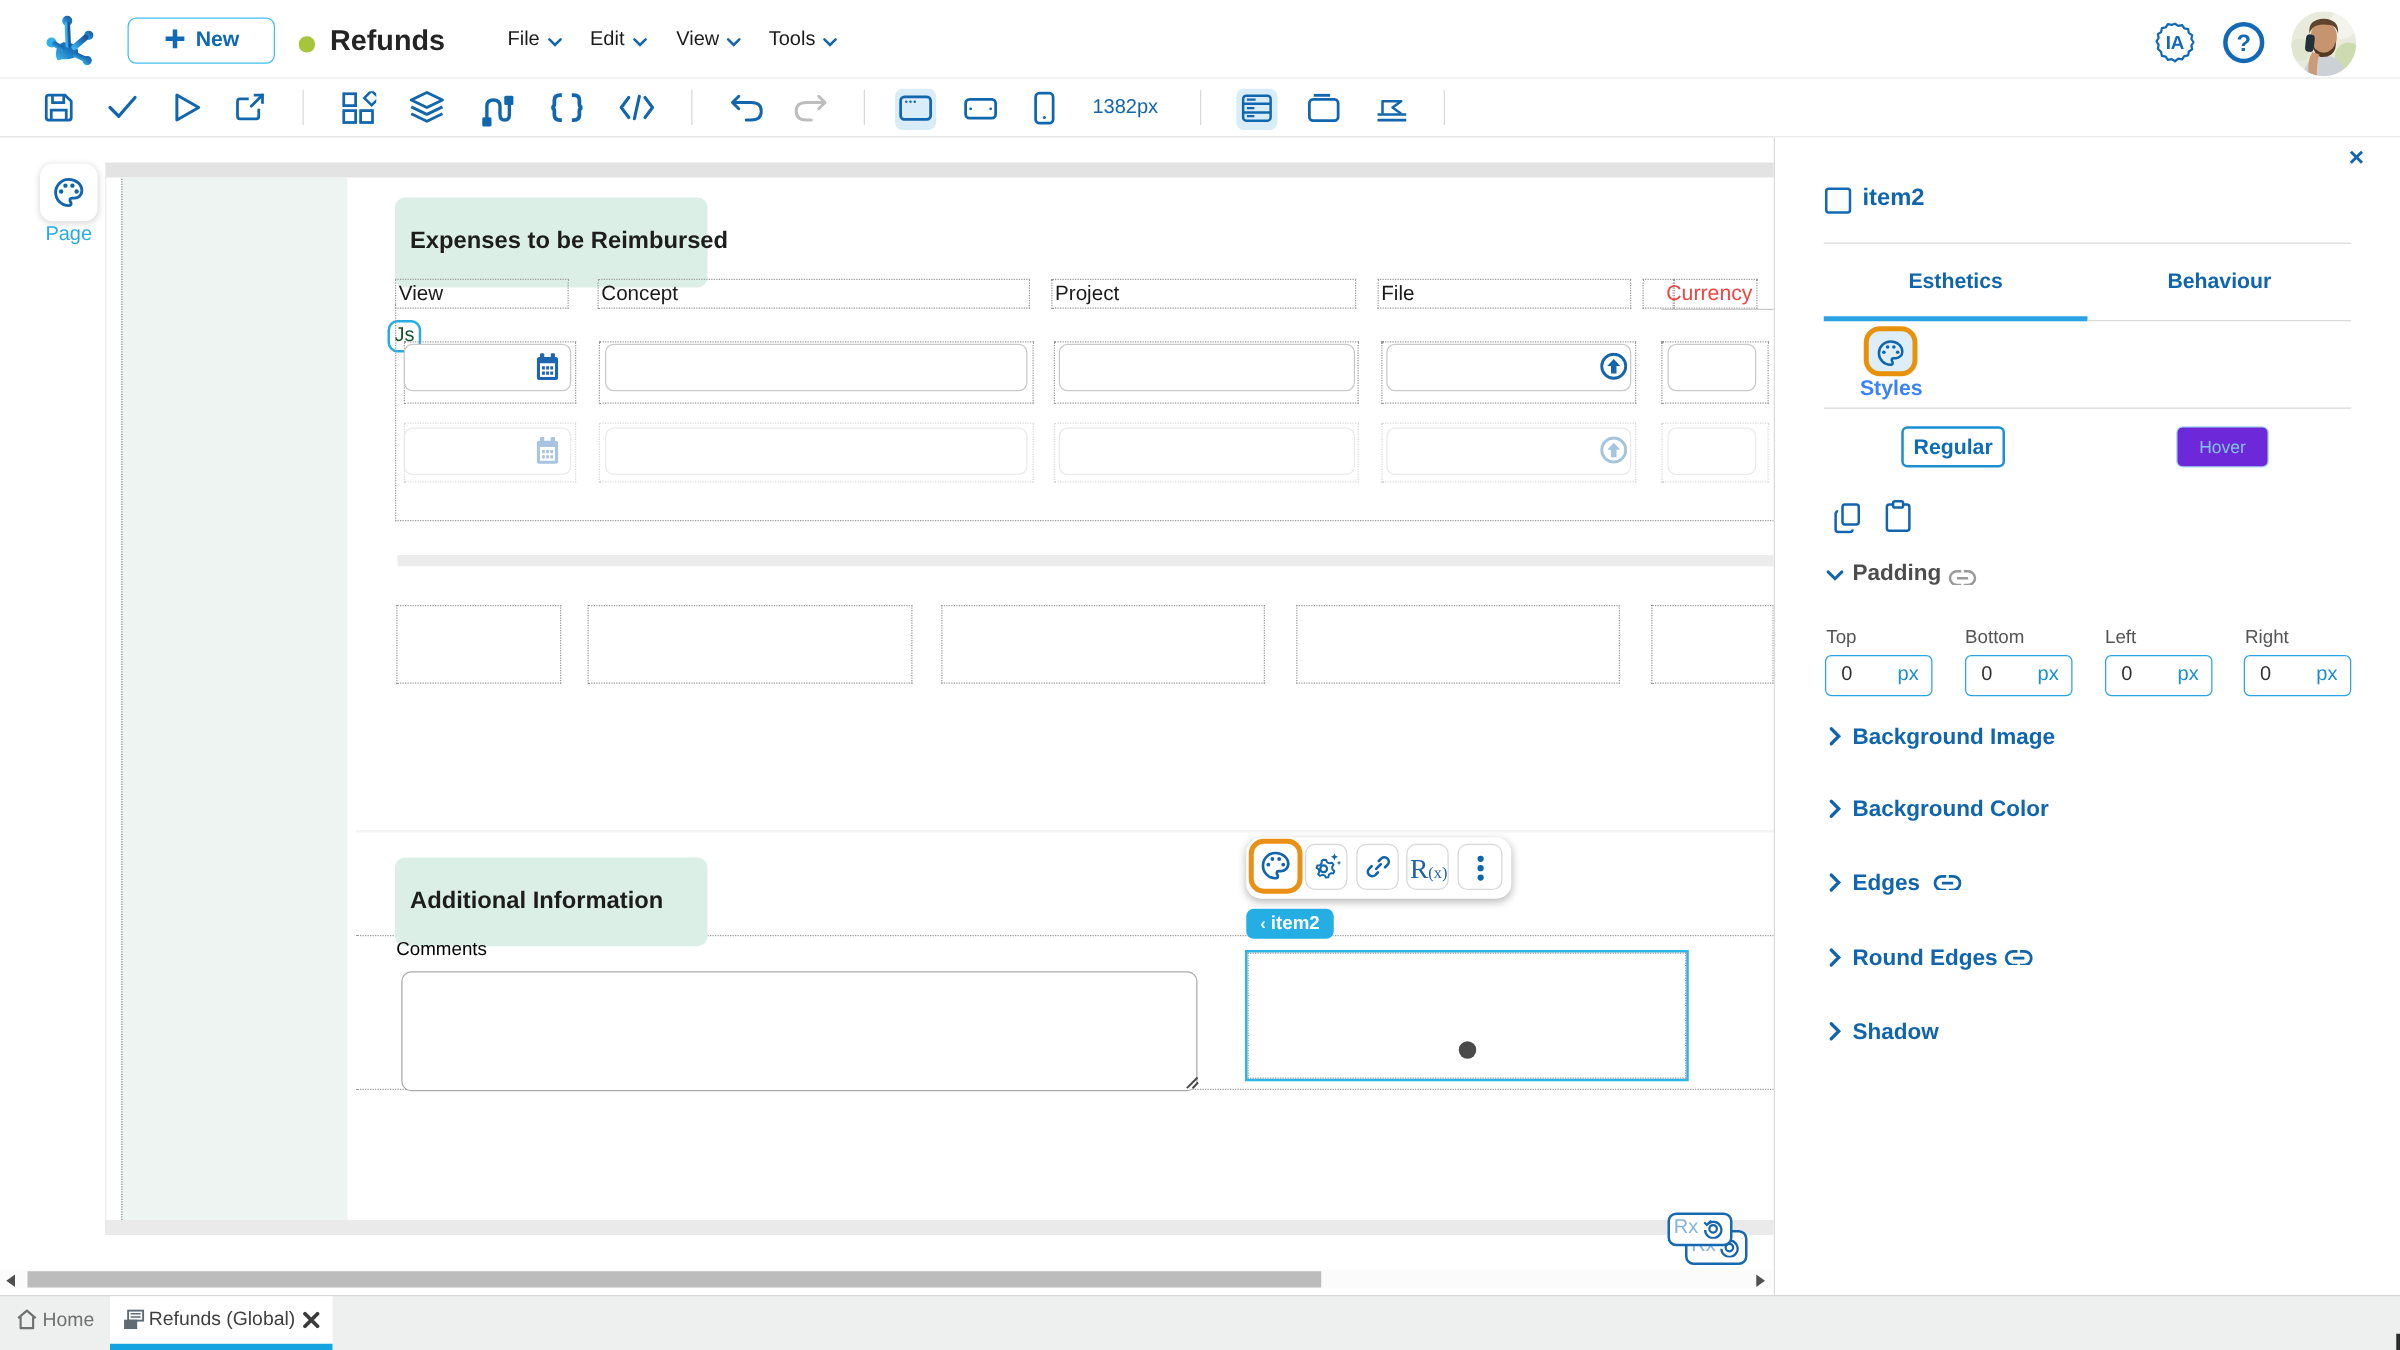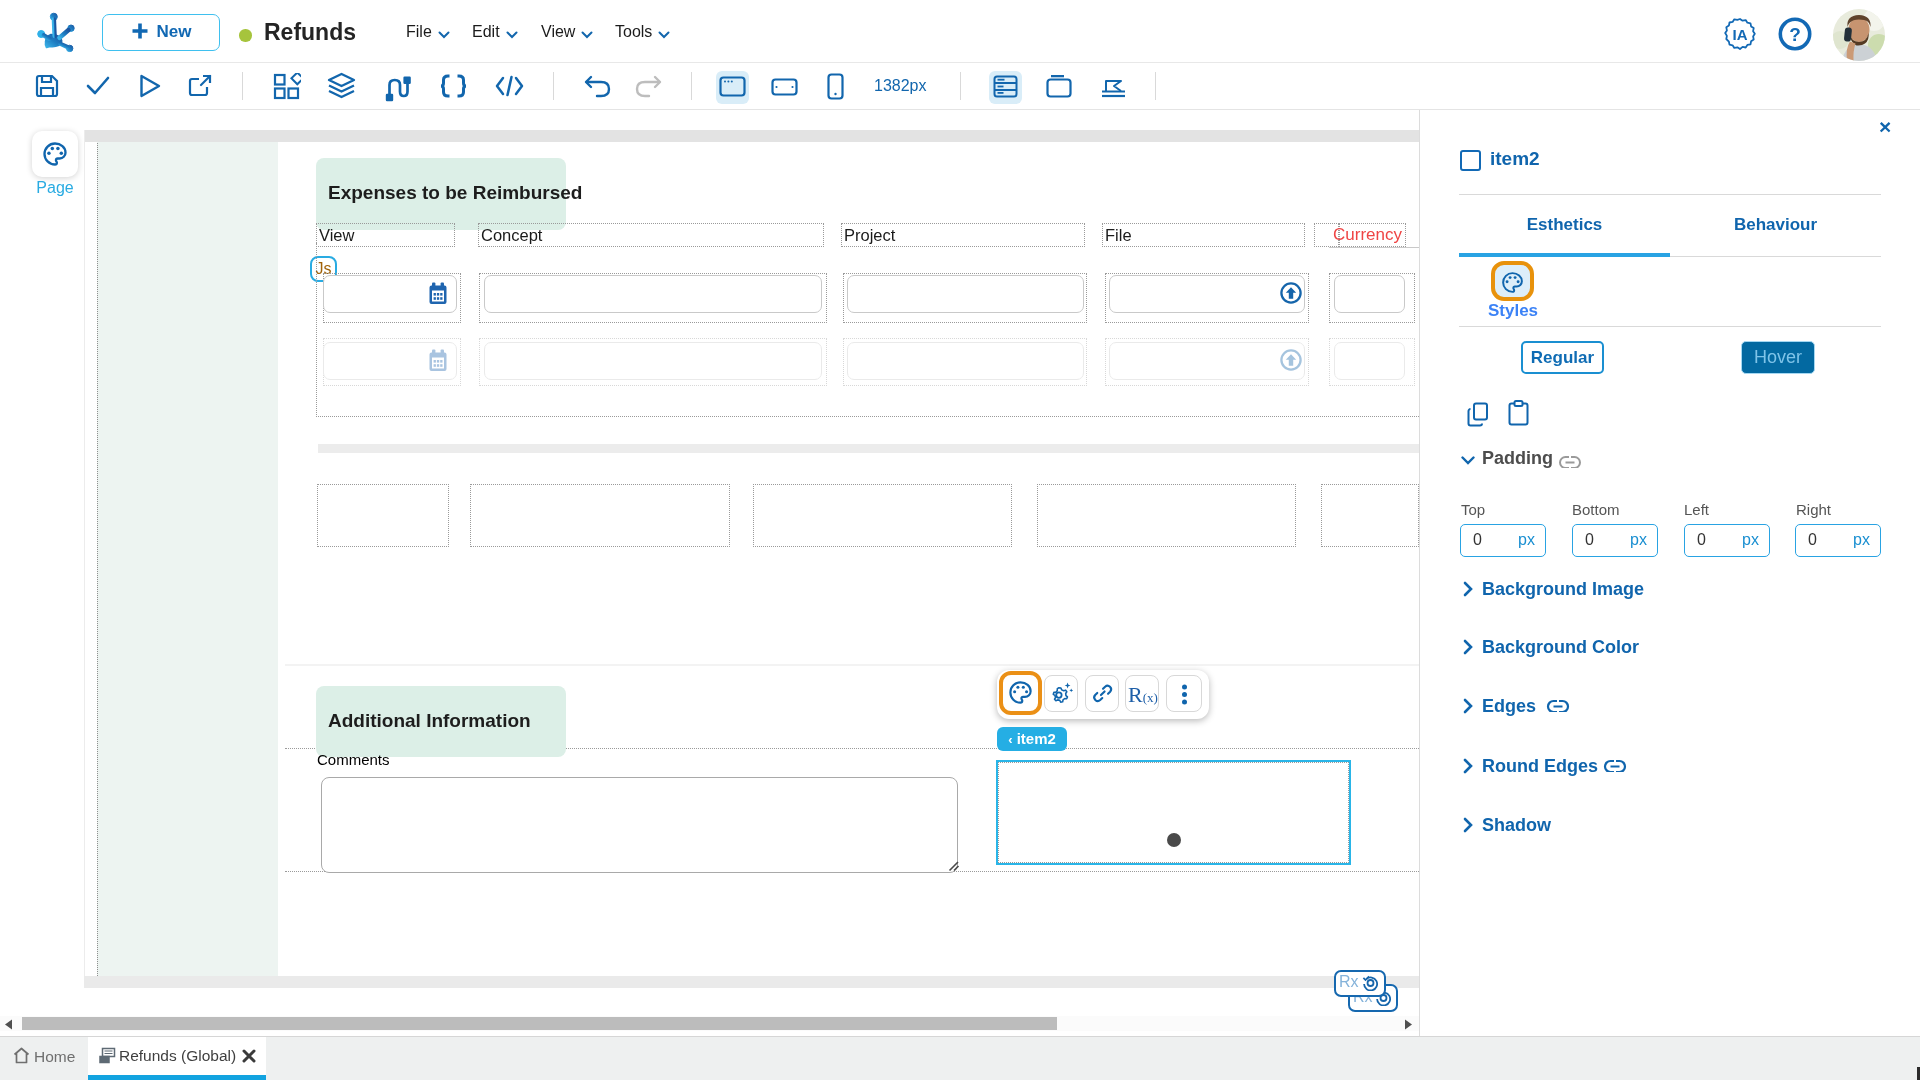--- a/index.html
+++ b/index.html
@@ -238,21 +238,21 @@
 <div class="dcell" style="left:841px;top:223px;width:244px;height:24px">
     <div class="hlabel">Project</div>
   </div>
 <div class="dcell" style="left:1102px;top:223px;width:203px;height:24px">
     <div class="hlabel">File</div>
   </div>
 <div class="dcell" style="left:1314px;top:223px;width:25px;height:24px"></div>
 <div class="dcell" style="left:1339px;top:223px;width:67px;height:24px"></div>
 <div class="abs" style="left:1333px;top:225px;font-size:17px;color:#ef4444">Currency</div>
 <div class="abs" style="left:1329px;top:247px;width:90px;height:1px;background:#c9c9c9"></div>
-<div class="abs" style="left:310px;top:256px;width:27px;height:26px;border:2px solid #29abe2;border-radius:8px;background:#fff;color:#a16207;font-size:16px;text-align:center;line-height:22px">Js</div>
+<div class="abs" style="left:310px;top:256px;width:27px;height:26px;border:2px solid #29abe2;border-radius:8px;background:#fff;color:#14532d;font-size:16px;text-align:center;line-height:22px">Js</div>
 <div class="abs" style="left:316px;top:243px;width:1px;height:174px;border-left:1px dotted #9a9a9a"></div>
 <div class="abs" style="left:316px;top:416px;width:1103px;height:1px;border-top:1px dotted #9a9a9a"></div>
 
 <div class="dcell" style="left:323px;top:273px;width:138px;height:50px"></div>
 <div class="dcell" style="left:479px;top:273px;width:348px;height:50px"></div>
 <div class="dcell" style="left:843px;top:273px;width:244px;height:50px"></div>
 <div class="dcell" style="left:1105px;top:273px;width:204px;height:50px"></div>
 <div class="dcell" style="left:1329px;top:273px;width:86px;height:50px"></div>
 <div class="inp" style="left:323px;top:275px;width:134px;height:38px"></div>
 <svg class="abs" style="left:429px;top:282px" width="18" height="23" viewBox="0 0 18 23">
@@ -422,21 +422,21 @@
     <g fill="#1065ad">
       <circle cx="6.8" cy="11.3" r="1.4"></circle>
       <circle cx="9.7" cy="7.3" r="1.4"></circle>
       <circle cx="14.5" cy="7.3" r="1.4"></circle>
       <circle cx="17.4" cy="11.3" r="1.4"></circle>
     </g>
   </svg>
 <div class="abs" style="left:1463px;top:301px;width:100px;text-align:center;font-size:17px;font-weight:bold;color:#3b82f6">Styles</div>
 <div class="abs" style="left:1459px;top:326px;width:422px;height:1px;background:#d9d9d9"></div>
 <div class="abs" style="left:1521px;top:341px;width:83px;height:33px;border:2px solid #1a8fd1;border-radius:5px;background:#fff;text-align:center;line-height:29px;font-size:17px;font-weight:bold;color:#0f6cb4">Regular</div>
-<div class="abs" style="left:1741px;top:341px;width:74px;height:33px;border:1.5px solid #a5d8f2;border-radius:5px;background:#0369a1;text-align:center;line-height:30px;font-size:18px;color:#7fc4e9">Hover</div>
+<div class="abs" style="left:1741px;top:341px;width:74px;height:33px;border:1.5px solid #a5d8f2;border-radius:5px;background:#6d28d9;text-align:center;line-height:30px;font-size:14px;color:#7fc4e9">Hover</div>
 <svg class="abs" style="left:1467px;top:402px" width="22" height="25" viewBox="0 0 22 25">
     <g fill="none" stroke="#1065ad" stroke-width="2">
       <rect x="7" y="1.5" width="13" height="16" rx="2"></rect>
       <path d="M15 21.5 a2 2 0 0 1 -2 2 H3.5 a2 2 0 0 1 -2 -2 V9 a2 2 0 0 1 2 -2"></path>
     </g>
   </svg>
 <svg class="abs" style="left:1508px;top:400px" width="21" height="26" viewBox="0 0 21 26">
     <g fill="none" stroke="#1065ad" stroke-width="2">
       <rect x="1.5" y="3.5" width="18" height="21" rx="2"></rect>
       <rect x="6.5" y="1" width="8" height="5" rx="1.5" fill="#fff"></rect>

